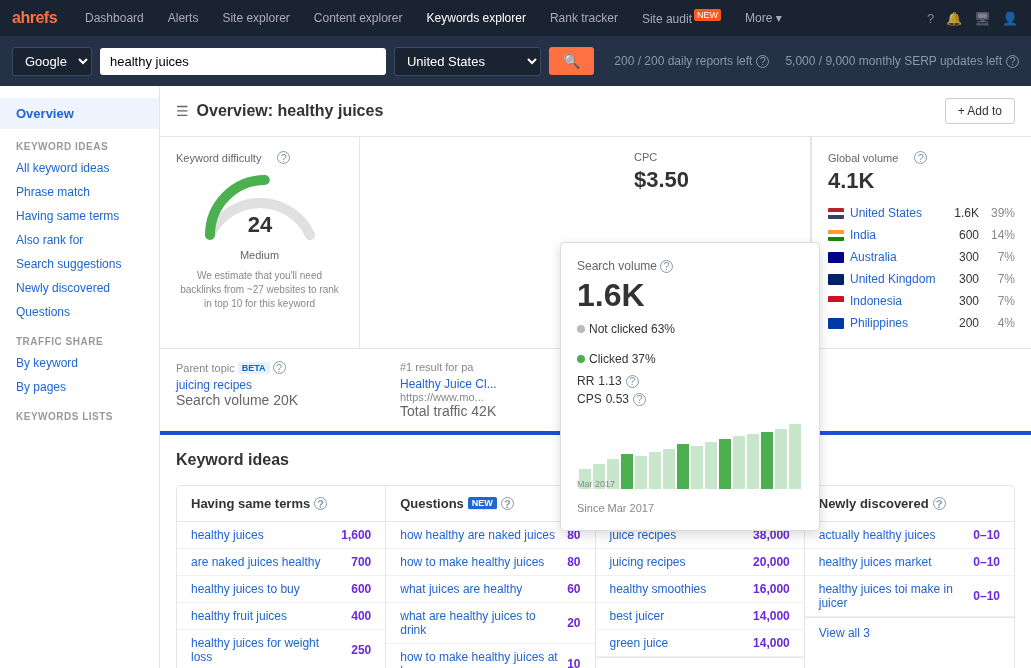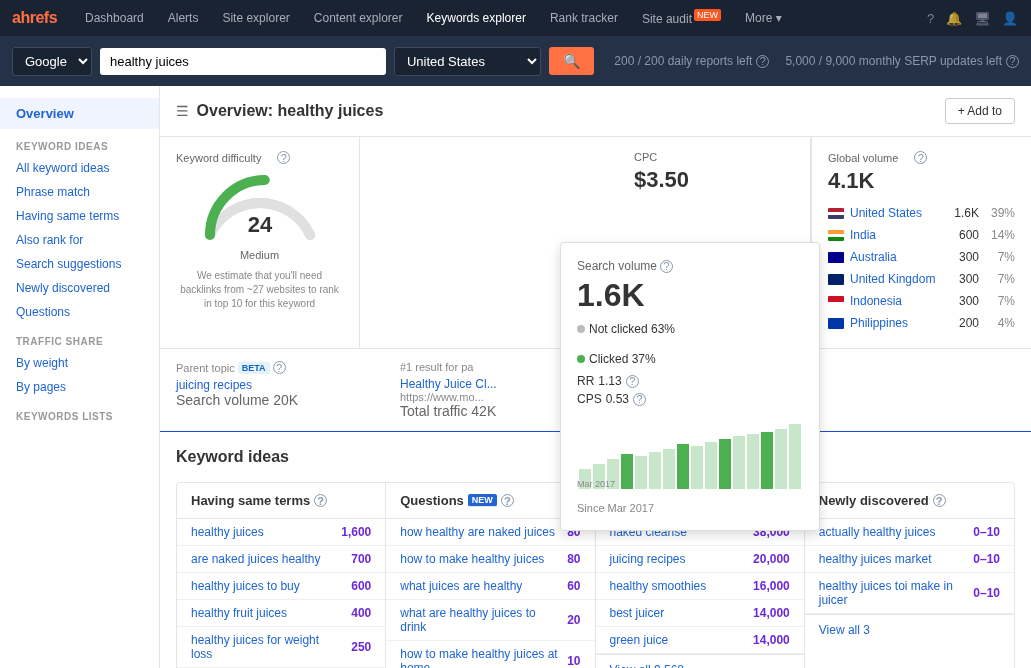--- a/index.html
+++ b/index.html
@@ -59,21 +59,21 @@
     .sv-stat-item { display: flex; align-items: center; gap: 4px; font-size: 12px; }
     .dot-grey { width: 8px; height: 8px; border-radius: 50%; background: #bbb; }
     .dot-green { width: 8px; height: 8px; border-radius: 50%; background: #4caf50; }
     .sv-rr { font-size: 12px; color: #333; margin-bottom: 4px; display: flex; align-items: center; gap: 4px; }
     .sv-since { font-size: 11px; color: #888; margin-top: 8px; }
 
     
     .mini-chart { height: 80px; margin: 8px 0; }
 
     
-    .parent-topic-row { background: #fff; border-bottom: 1px solid #1d4ed8; display: flex; gap: 24px; padding: 12px 16px; }
+    .parent-topic-row { background: #fff; border-bottom: 4px solid #1d4ed8; display: flex; gap: 24px; padding: 12px 16px; }
     .pt-section { min-width: 200px; }
     .pt-label { font-size: 11px; color: #888; margin-bottom: 4px; display: flex; align-items: center; gap: 3px; }
     .pt-link { color: #2065d1; font-size: 12px; cursor: pointer; }
     .pt-url { color: #888; font-size: 11px; }
     .pt-sub { font-size: 14px; color: #666; }
 
     
     .ki-section { background: #fff; margin: 0; padding: 16px; }
     .ki-title { font-size: 16px; font-weight: 600; margin-bottom: 16px; }
     .ki-grid { display: grid; grid-template-columns: 1fr 1fr 1fr 1fr; gap: 0; border: 1px solid #e5e5e5; border-radius: 4px; }
@@ -160,21 +160,21 @@
     <div class="sidebar-tab active">Overview</div>
     <div class="sidebar-section-label">KEYWORD IDEAS</div>
     <a class="sidebar-link">All keyword ideas</a>
     <a class="sidebar-link">Phrase match</a>
     <a class="sidebar-link">Having same terms</a>
     <a class="sidebar-link">Also rank for</a>
     <a class="sidebar-link">Search suggestions</a>
     <a class="sidebar-link">Newly discovered</a>
     <a class="sidebar-link">Questions</a>
     <div class="sidebar-section-label">TRAFFIC SHARE</div>
-    <a class="sidebar-link">By weight</a>
+    <a class="sidebar-link">By keyword</a>
     <a class="sidebar-link">By pages</a>
     <div class="sidebar-section-label">KEYWORDS LISTS</div>
   </aside>
 
   <div class="content-area">
 
     <div class="overview-header">
       <div style="display:flex;align-items:center;gap:8px;">
         <span class="hamburger">☰</span>
         <span class="overview-title">Overview: healthy juices</span>
@@ -412,21 +412,21 @@
           </div>
 
         </div>
 
         <div class="ki-col">
           <div class="ki-col-header">
             <span>Also rank for</span>
             <span class="info-icon">?</span>
           </div>
           <div class="ki-row">
-            <span class="ki-link">naked cleanse</span>
+            <span class="ki-link">juice recipes</span>
             <span class="ki-num">38,000</span>
           </div>
           <div class="ki-row">
             <span class="ki-link">juicing recipes</span>
             <span class="ki-num">20,000</span>
           </div>
           <div class="ki-row">
             <span class="ki-link">healthy smoothies</span>
             <span class="ki-num">16,000</span>
           </div>

